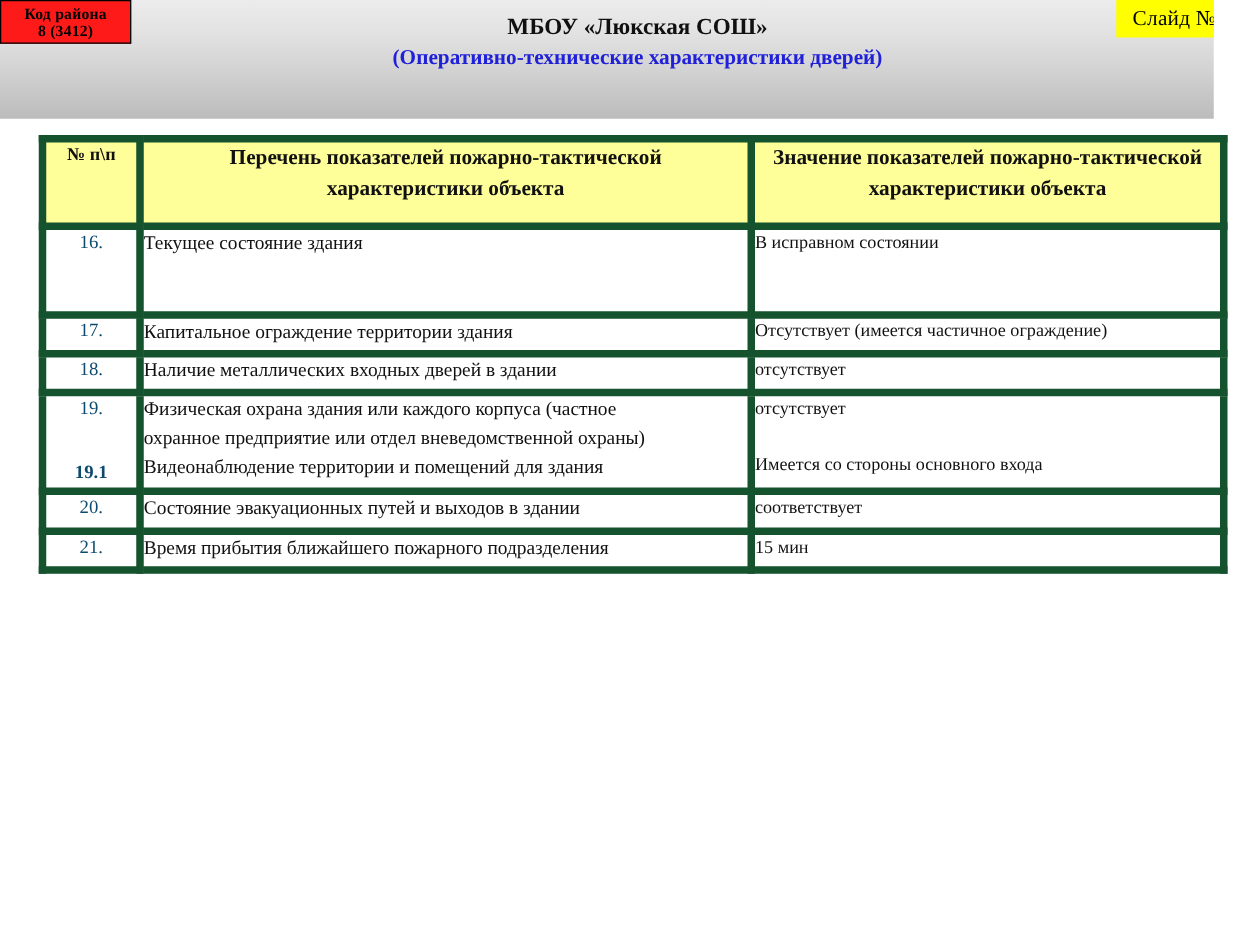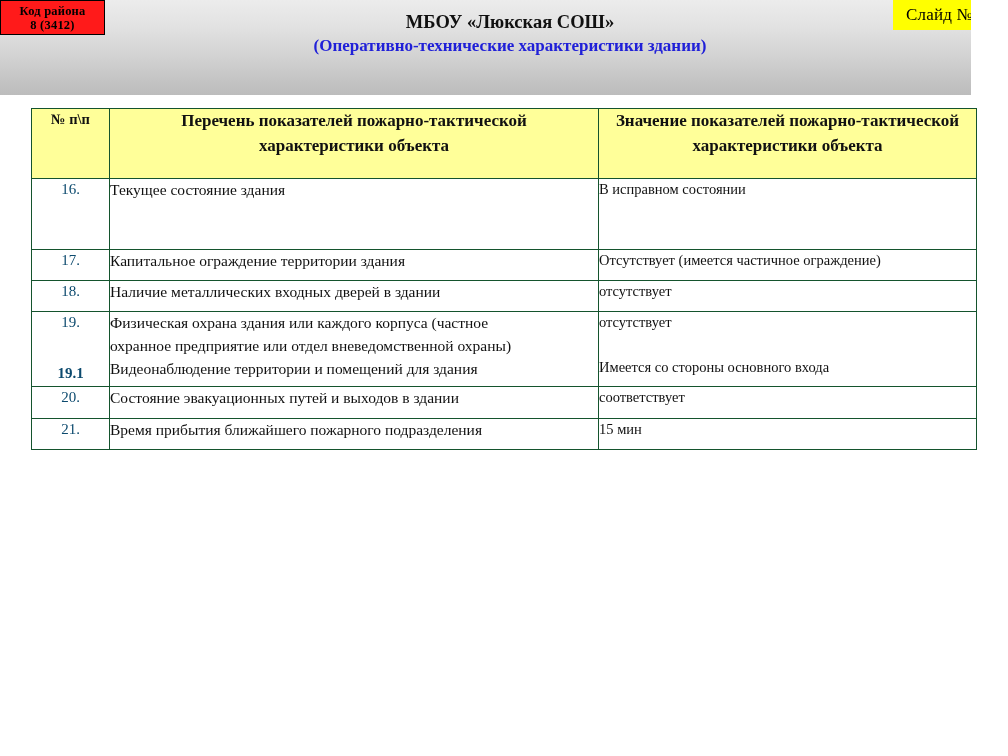--- a/index.html
+++ b/index.html
@@ -99,21 +99,21 @@
   #passport-table {
     position: absolute;
     left: 31px;
     top: 108px;
     width: 945px;
     border-collapse: collapse;
     table-layout: fixed;
   }
   #passport-table td,
   #passport-table th {
-    border: 1px solid #14532d;
+    border: 6px solid #14532d;
     vertical-align: top;
     padding: 0;
     box-sizing: border-box;
   }
 
   .col-num  { width: 78px; }
   .col-name { width: 489px; }
   .col-val  { width: 378px; }
 
   
@@ -174,21 +174,21 @@
 
 <div id="header-band">
 
   <div id="district-code-badge">
     <span class="line">Код района</span>
     <span class="line">8 (3412)</span>
   </div>
 
   <div id="title-block">
     <div class="t-line2">МБОУ «Люкская СОШ»</div>
-    <div class="t-line3">(Оперативно-технические характеристики здании)</div>
+    <div class="t-line3">(Оперативно-технические характеристики дверей)</div>
   </div>
 
   <div id="slide-number-badge">
     <span class="txt">Слайд № 20</span>
   </div>
 
 </div>
 
 <table id="passport-table">
   <colgroup>

